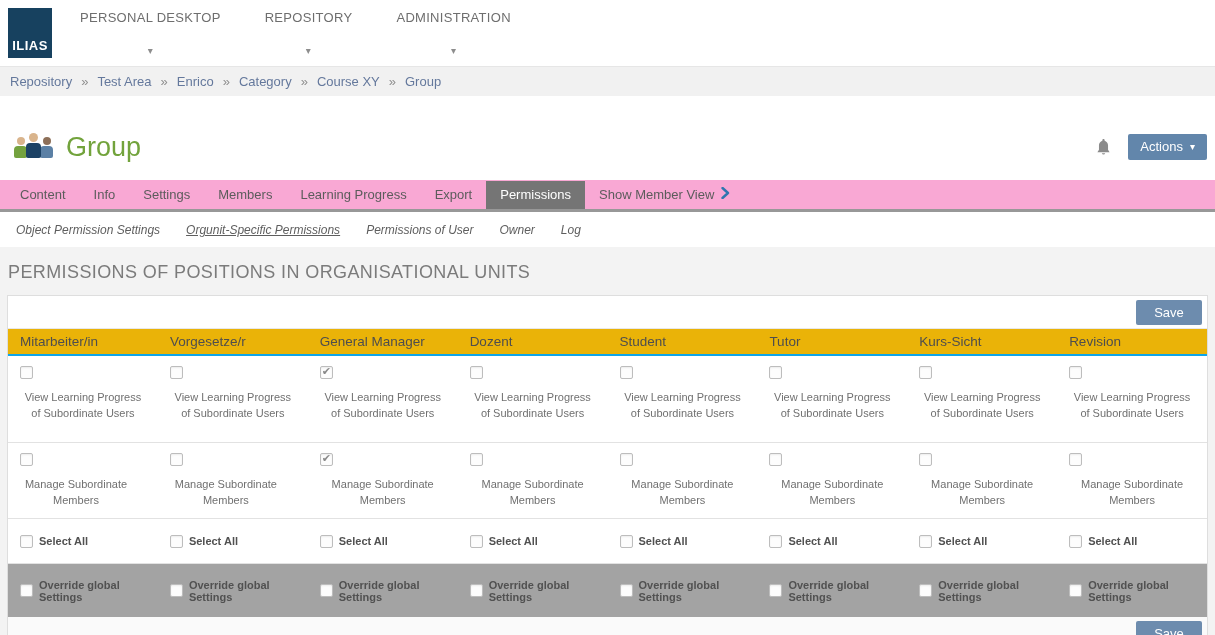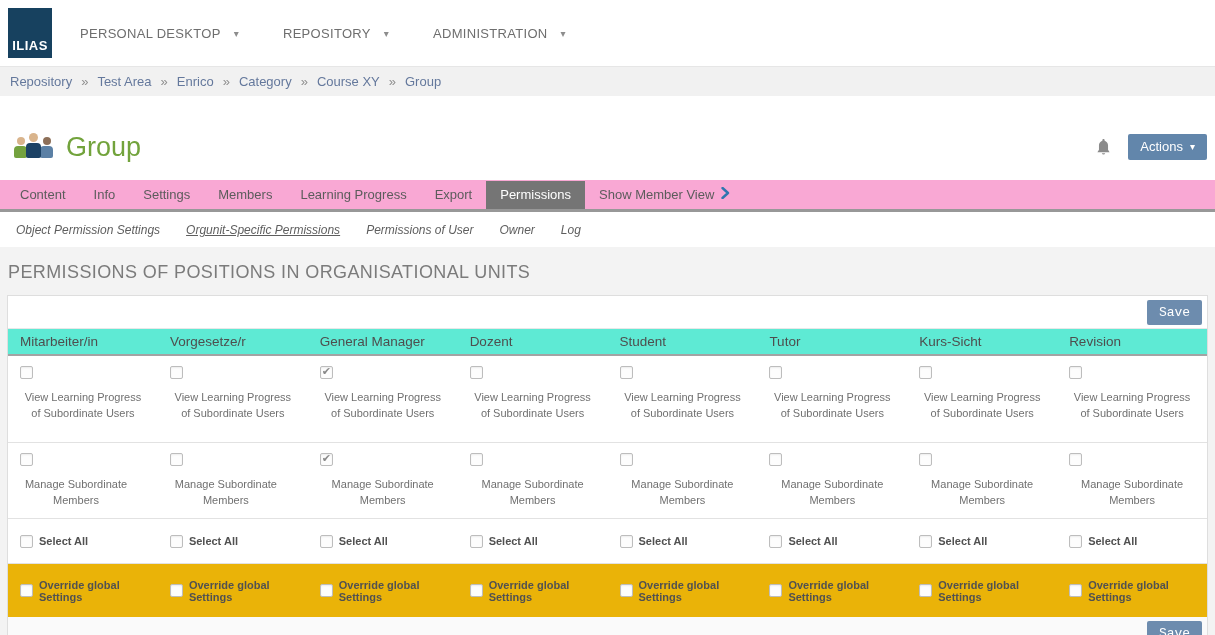--- a/index.html
+++ b/index.html
@@ -5,21 +5,21 @@
   * { margin:0; padding:0; box-sizing:border-box; }
   html,body { width:1215px; height:635px; overflow:hidden; background:#fff;
     font-family:"Liberation Sans", sans-serif; }
 
   
   .topbar { height:66px; background:#fff; display:flex; align-items:center; }
   .logo { width:44px; height:50px; background:#17415f; margin:8px 0 8px 8px;
     display:flex; align-items:flex-end; justify-content:center; }
   .logo span { color:#fff; font-weight:bold; font-size:13px; letter-spacing:.5px; padding-bottom:5px; }
   .topmenus { display:flex; margin-left:28px; gap:44px; }
-  .menu-item { font-size:13px; color:#6e6e6e; letter-spacing:.3px; cursor:pointer; display:flex; align-items:center; gap:13px; }
+  .menu-item { font-size:13px; color:#6e6e6e; letter-spacing:.3px; cursor:pointer; display:flex; align-items:center; gap:20px;flex-direction:column; }
   .menu-item .caret { font-size:10px; color:#8d8d8d; }
 
   
   .breadcrumb { height:30px; background:#f1f1f1; border-top:1px solid #e6e6e6;
     display:flex; align-items:center; padding:0 10px; font-size:13px; }
   .crumb { color:#64789c; cursor:pointer; }
   .crumb-sep { color:#8f8f8f; margin:0 9px; }
 
   
   .titlebar { height:84px; background:#fff; display:flex; align-items:center; padding:18px 8px 0 14px; }
@@ -52,33 +52,33 @@
   .subtab.active { text-decoration:underline; }
 
   
   .content { background:#f3f3f3; height:398px; }
   .section-heading { font-size:18px; color:#7b7b7b; letter-spacing:.4px; padding:15px 8px 12px; font-weight:400; }
   .panel { margin:0 7px; background:#fff; border:1px solid #dedede; }
 
   .toolbar { display:flex; justify-content:flex-end; padding:4px 5px; }
   .toolbar.top { height:32px; }
   .toolbar.bottom { height:30px; background:#fafafa; }
-  .btn-save { background:#6d8cae; color:#fff; border:none; font-size:13px; width:55px; height:25px;
-    border-radius:2px; cursor:pointer; font-family:Liberation Mono, monospace; }
-
-  .phead { display:grid; grid-template-columns:repeat(8,1fr); background:#5eead4;
-    border-top:1px solid #e8e8e8; border-bottom:2px solid #a3a3a3; min-height:28px; }
+  .btn-save { background:#6d8cae; color:#fff; border:none; font-size:13px; width:66px; height:25px;
+    border-radius:2px; cursor:pointer; font-family:Liberation Sans, sans-serif; }
+
+  .phead { display:grid; grid-template-columns:repeat(8,1fr); background:#eab308;
+    border-top:1px solid #e8e8e8; border-bottom:2px solid #0ea5e9; min-height:28px; }
   .hcell { font-size:13.5px; color:#4e4e4e; padding:5px 12px; display:flex; align-items:center; }
 
   .prow { display:grid; grid-template-columns:repeat(8,1fr); border-top:1px solid #e2e2e2; }
   .prow:first-of-type { border-top:none; }
   .prow.r0 { min-height:86px; }
   .prow.r1 { min-height:76px; }
   .prow.r2 { min-height:45px; }
-  .prow.r3 { min-height:54px; background:#eab308; }
+  .prow.r3 { min-height:54px; background:#a3a3a3; }
 
   .cell { padding:9px 12px; }
   .cell.inline { display:flex; align-items:center; gap:6px; padding:0 12px; }
 
   .cb { width:13px; height:13px; border:1px solid #bdbdbd; background:#fdfdfd; border-radius:2px;
     display:inline-block; position:relative; cursor:pointer; flex:0 0 auto;
     box-shadow:inset 0 1px 2px rgba(0,0,0,.07); }
   .cb.checked::after { position:absolute; left:1px; top:-2px; font-size:11px; color:#8a8a8a; content:attr(data-glyph); }
 
   .stacked-label { display:block; font-size:11px; color:#707070; line-height:1.45; margin-top:7px; max-width:146px;text-align:center; }

